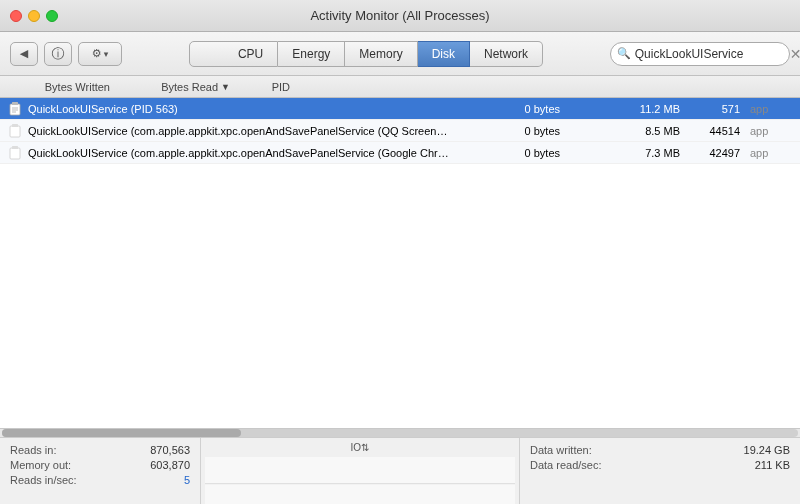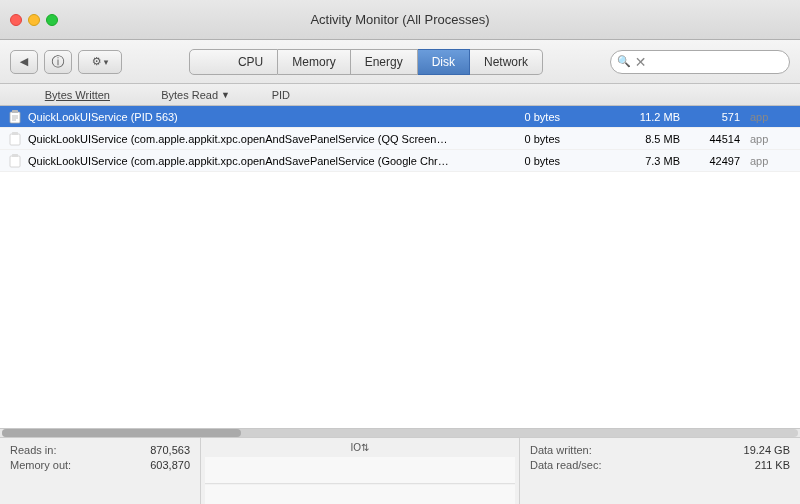--- a/index.html
+++ b/index.html
@@ -11,21 +11,21 @@
       height: 504px;
       overflow: hidden;
       display: flex;
       flex-direction: column;
     }
 
     
     .titlebar {
       background: linear-gradient(to bottom, #e8e8e8, #d8d8d8);
       border-bottom: 1px solid #b0b0b0;
-      height: 40px;
+      height: 32px;
       display: flex;
       align-items: center;
       justify-content: center;
       position: relative;
       flex-shrink: 0;
     }
     .titlebar-title {
       font-size: 13px;
       font-weight: 500;
       color: #333;
@@ -149,21 +149,21 @@
     }
     .table-header {
       display: flex;
       background: linear-gradient(to bottom, #f0f0f0, #e4e4e4);
       border-bottom: 1px solid #c0c0c0;
       height: 22px;
       align-items: center;
       flex-shrink: 0;
     }
     .col-name { flex: 1; padding-left: 24px; }
-    .col-written { width: 120px; text-align: center; padding-right: 10px; text-decoration: underline; }
+    .col-written { width: 120px; text-align: center; padding-right: 10px; }
     .col-read { width: 120px; text-align: center; padding-right: 10px; }
     .col-pid { width: 60px; text-align: right; padding-right: 10px; }
     .col-extra { width: 50px; }
     .th {
       font-size: 11px;
       color: #444;
       font-weight: 500;
       cursor: pointer;
       display: flex;
       align-items: center;
@@ -310,29 +310,30 @@
       <span style="font-size:13px;">ⓘ</span>
     </div>
     <div class="toolbar-btn toolbar-btn-gear">
       <span>⚙</span>
       <span style="font-size:9px;margin-left:2px;">▾</span>
     </div>
   </div>
 
   <div class="toolbar-center">
     <div class="tab-btn">CPU</div>
+    <div class="tab-btn">Energy</div>
     <div class="tab-btn">Memory</div>
-    <div class="tab-btn">Energy</div>
     <div class="tab-btn active">Disk</div>
     <div class="tab-btn">Network</div>
   </div>
 
   <div class="toolbar-right">
     <div class="search-box">
       <span class="search-icon">🔍</span>
+      <input class="search-input" type="text" value="QuickLookUIService" style="">
       <span class="search-clear">✕</span>
     </div>
   </div>
 </div>
 
 <div class="table-container">
   <div class="table-header">
     <div class="col-written th" style="justify-content:flex-end;">
       <span>Bytes Written</span>
     </div>
@@ -405,20 +406,24 @@
 
     <div class="bottom-left">
       <div class="stat-row">
         <span class="stat-label">Reads in:</span>
         <span class="stat-value">870,563</span>
       </div>
       <div class="stat-row">
         <span class="stat-label">Memory out:</span>
         <span class="stat-value">603,870</span>
       </div>
+      <div class="stat-row">
+        <span class="stat-label">Reads in/sec:</span>
+        <span class="stat-value highlight">5</span>
+      </div>
     </div>
 
     <div class="bottom-chart">
       <div class="chart-label">
         <span>IO</span>
         <span class="chart-arrows">⇅</span>
       </div>
       <div class="chart-area">
         <svg class="chart-svg" viewBox="0 0 120 40" preserveAspectRatio="none">
           <rect width="120" height="40" fill="#f8f8f8"></rect>

